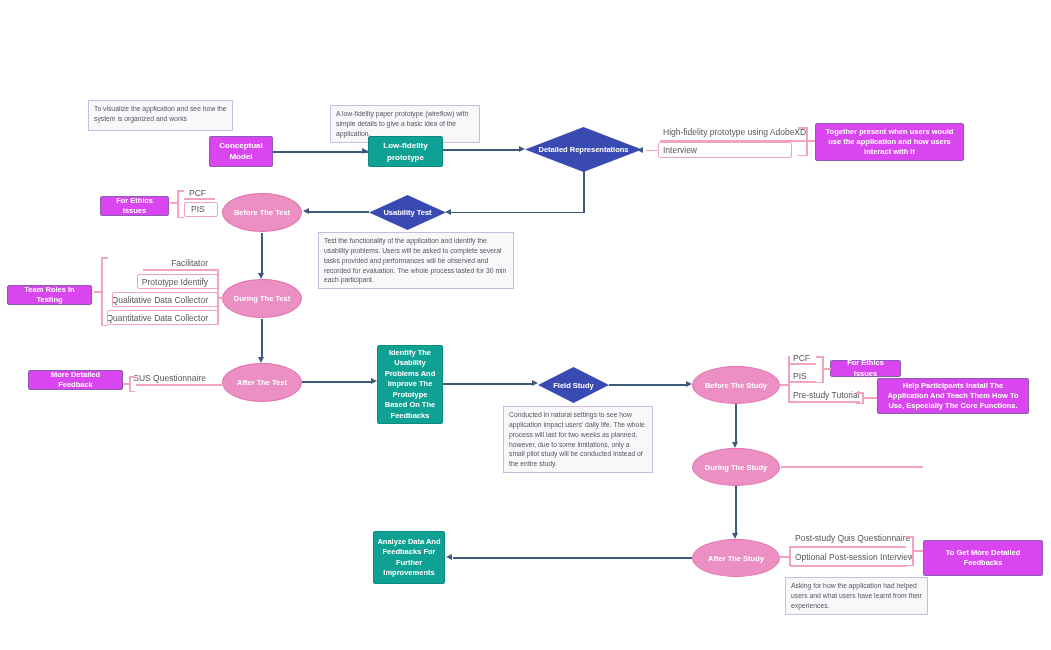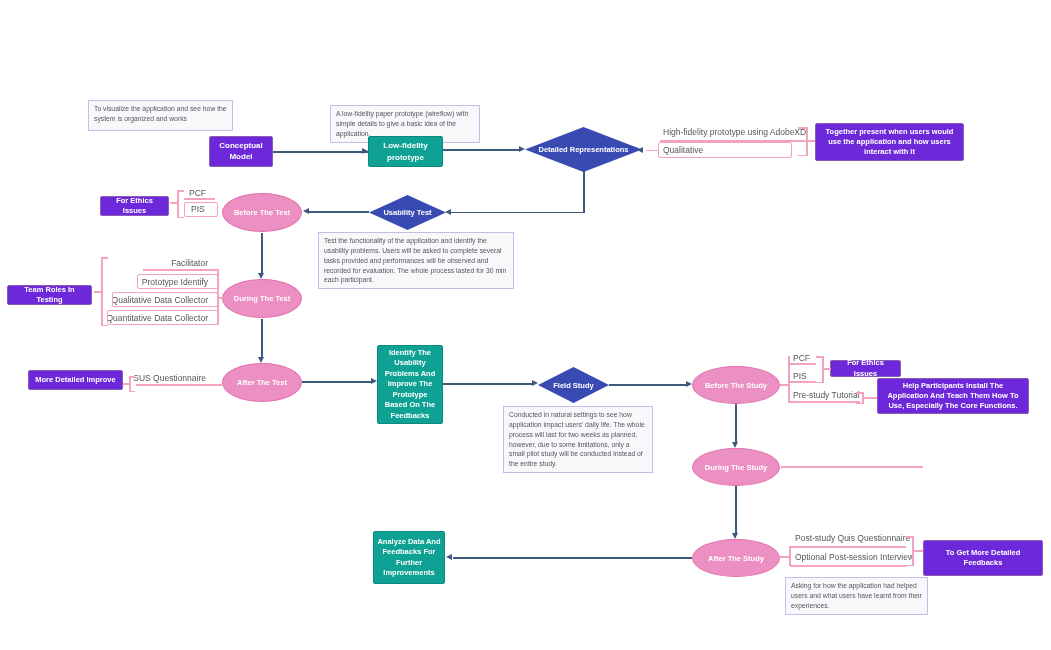--- a/index.html
+++ b/index.html
@@ -1,21 +1,21 @@
 <!DOCTYPE html>
 <html><head>
 <meta charset="utf-8">
 <style>
   html,body{margin:0;padding:0;background:#ffffff;}
   #canvas{position:relative;width:1051px;height:650px;background:#ffffff;overflow:hidden;
           font-family:"Liberation Sans","DejaVu Sans",sans-serif;}
   .abs{position:absolute;box-sizing:border-box;}
   .shape{display:flex;align-items:center;justify-content:center;text-align:center;
          color:#ffffff;font-weight:700;}
-  .purple{background:#6d28d9;border:1px solid #8a5db4;border-radius:2px;font-size:7.5px;line-height:1.35;padding:2px 4px;}
+  .purple{background:#d946ef;border:1px solid #8a5db4;border-radius:2px;font-size:7.5px;line-height:1.35;padding:2px 4px;}
   .teal{background:#0fa294;border:1px solid #0b8a7e;border-radius:2px;font-size:7.5px;line-height:1.4;padding:2px 3px;}
   .node-rect{font-size:8px;}
   .ellipse{border-radius:50%;background:#ec8fc3;border:1.5px solid #e470ae;font-size:7.5px;line-height:1.2;padding:2px 6px;}
   .diamond{background:#3a4ab3;clip-path:polygon(50% 0,100% 50%,50% 100%,0 50%);font-size:7.5px;}
   .note{background:#f8f8fb;border:1px solid #cbbae8;color:#55565c;font-size:6.8px;line-height:1.45;
         padding:3px 5px;text-align:left;}
   .lbl{color:#53565c;font-size:8.5px;white-space:nowrap;}
   .pl{background:#f3a3bc;}
   .dl{background:#3d5a7d;}
   .pbox{border:1.5px solid #f3a3bc;border-radius:2px;background:transparent;}
@@ -50,27 +50,27 @@
   <div class="abs shape ellipse" style="left:222px;top:193px;width:80px;height:39px;">Before The Test</div>
   <div class="abs shape ellipse" style="left:222px;top:279px;width:80px;height:39px;">During The Test</div>
   <div class="abs shape ellipse" style="left:222px;top:363px;width:80px;height:39px;text-align:right;">After The Test</div>
   <div class="abs shape ellipse" style="left:692px;top:366px;width:88px;height:38px;">Before The Study</div>
   <div class="abs shape ellipse" style="left:692px;top:448px;width:88px;height:38px;">During The Study</div>
   <div class="abs shape ellipse" style="left:692px;top:539px;width:88px;height:38px;">After The Study</div>
 
   <div class="abs shape purple" style="left:815px;top:123px;width:149px;height:38px;">Together present when users would use the application and how users interact with it</div>
   <div class="abs shape purple" style="left:100px;top:196px;width:69px;height:20px;">For Ethics Issues</div>
   <div class="abs shape purple" style="left:7px;top:285px;width:85px;height:20px;">Team Roles In Testing</div>
-  <div class="abs shape purple" style="left:28px;top:370px;width:95px;height:20px;">More Detailed Improve</div>
+  <div class="abs shape purple" style="left:28px;top:370px;width:95px;height:20px;">More Detailed Feedback</div>
   <div class="abs shape purple" style="left:830px;top:360px;width:71px;height:17px;">For Ethics Issues</div>
   <div class="abs shape purple" style="left:877px;top:378px;width:152px;height:36px;">Help Participants Install The Application And Teach Them How To Use, Especially The Core Functions.</div>
   <div class="abs shape purple" style="left:923px;top:540px;width:120px;height:36px;">To Get More Detailed Feedbacks</div>
 
   <div class="abs lbl" style="left:663px;top:127px;">High-fidelity prototype using AdobeXD</div>
-  <div class="abs lbl" style="left:663px;top:145px;">Qualitative</div>
+  <div class="abs lbl" style="left:663px;top:145px;">Interview</div>
   <div class="abs lbl" style="left:189px;top:188px;">PCF</div>
   <div class="abs lbl" style="left:191px;top:204px;">PIS</div>
   <div class="abs lbl" style="right:843px;top:258px;">Facilitator</div>
   <div class="abs lbl" style="right:843px;top:277px;">Prototype Identify</div>
   <div class="abs lbl" style="right:843px;top:295px;">Qualitative Data Collector</div>
   <div class="abs lbl" style="right:843px;top:313px;">Quantitative Data Collector</div>
   <div class="abs lbl" style="right:845px;top:373px;">SUS Questionnaire</div>
   <div class="abs lbl" style="left:793px;top:353px;">PCF</div>
   <div class="abs lbl" style="left:793px;top:371px;">PIS</div>
   <div class="abs lbl" style="left:793px;top:390px;">Pre-study Tutorial</div>

